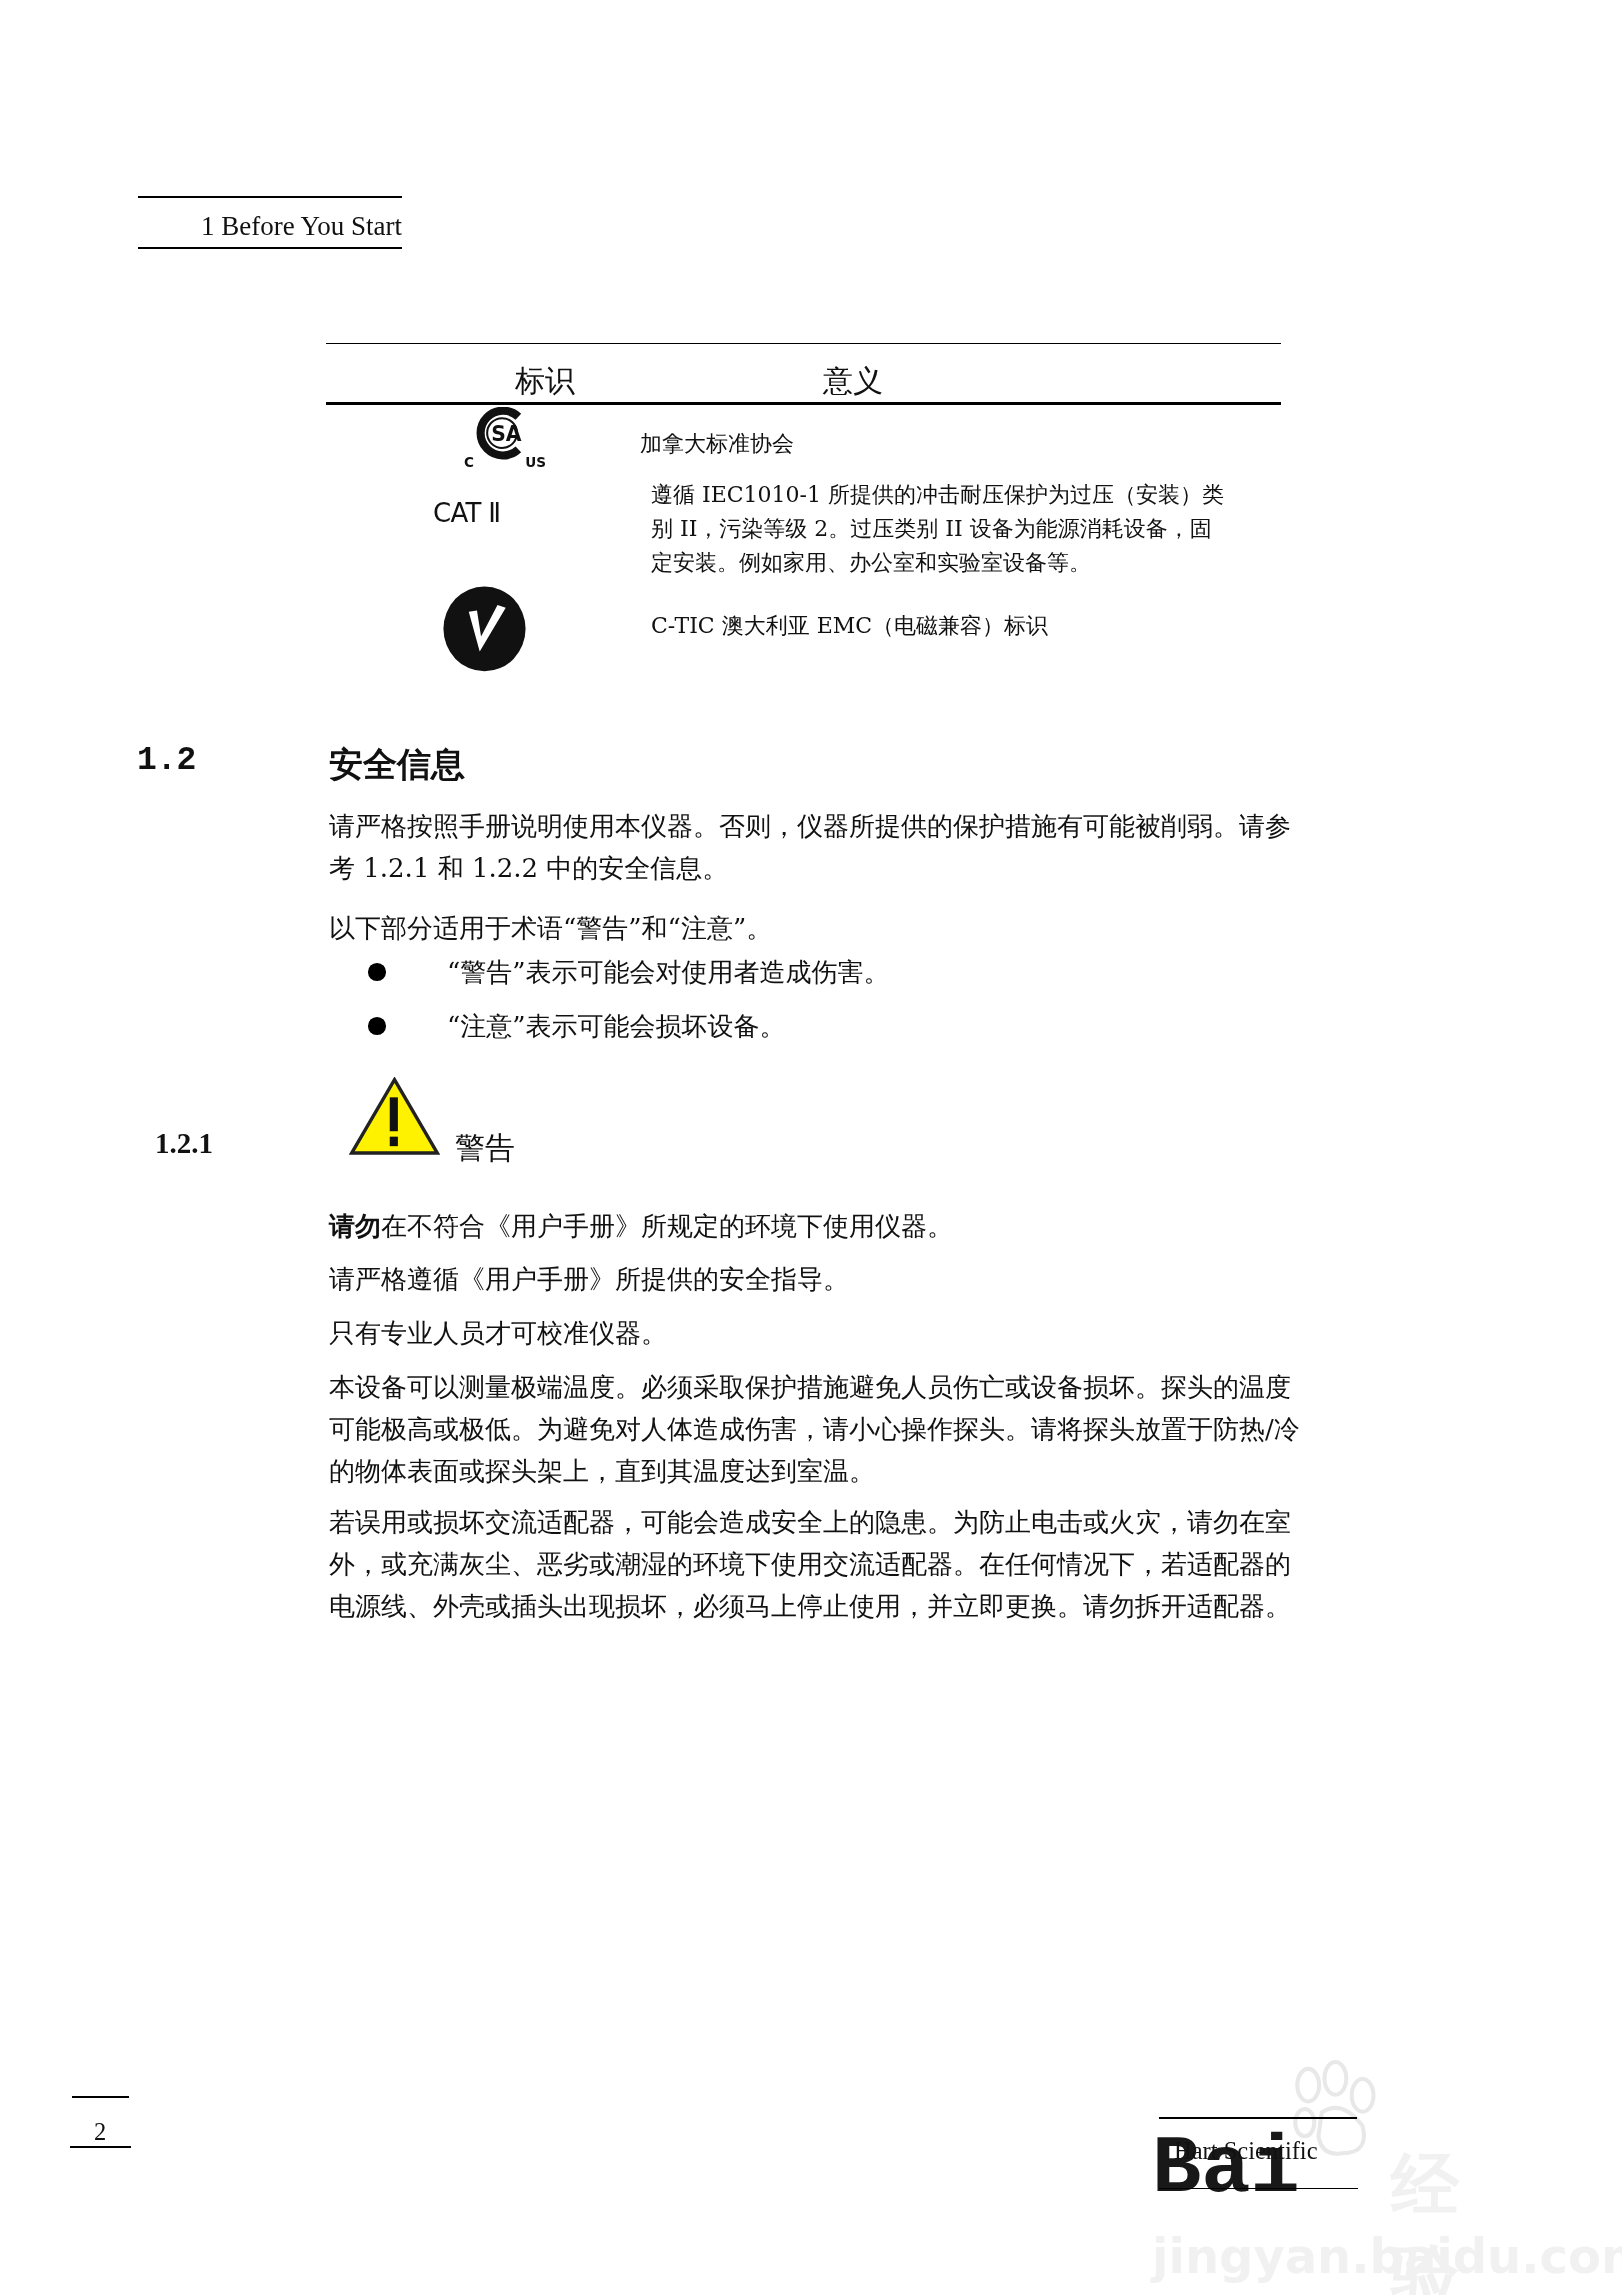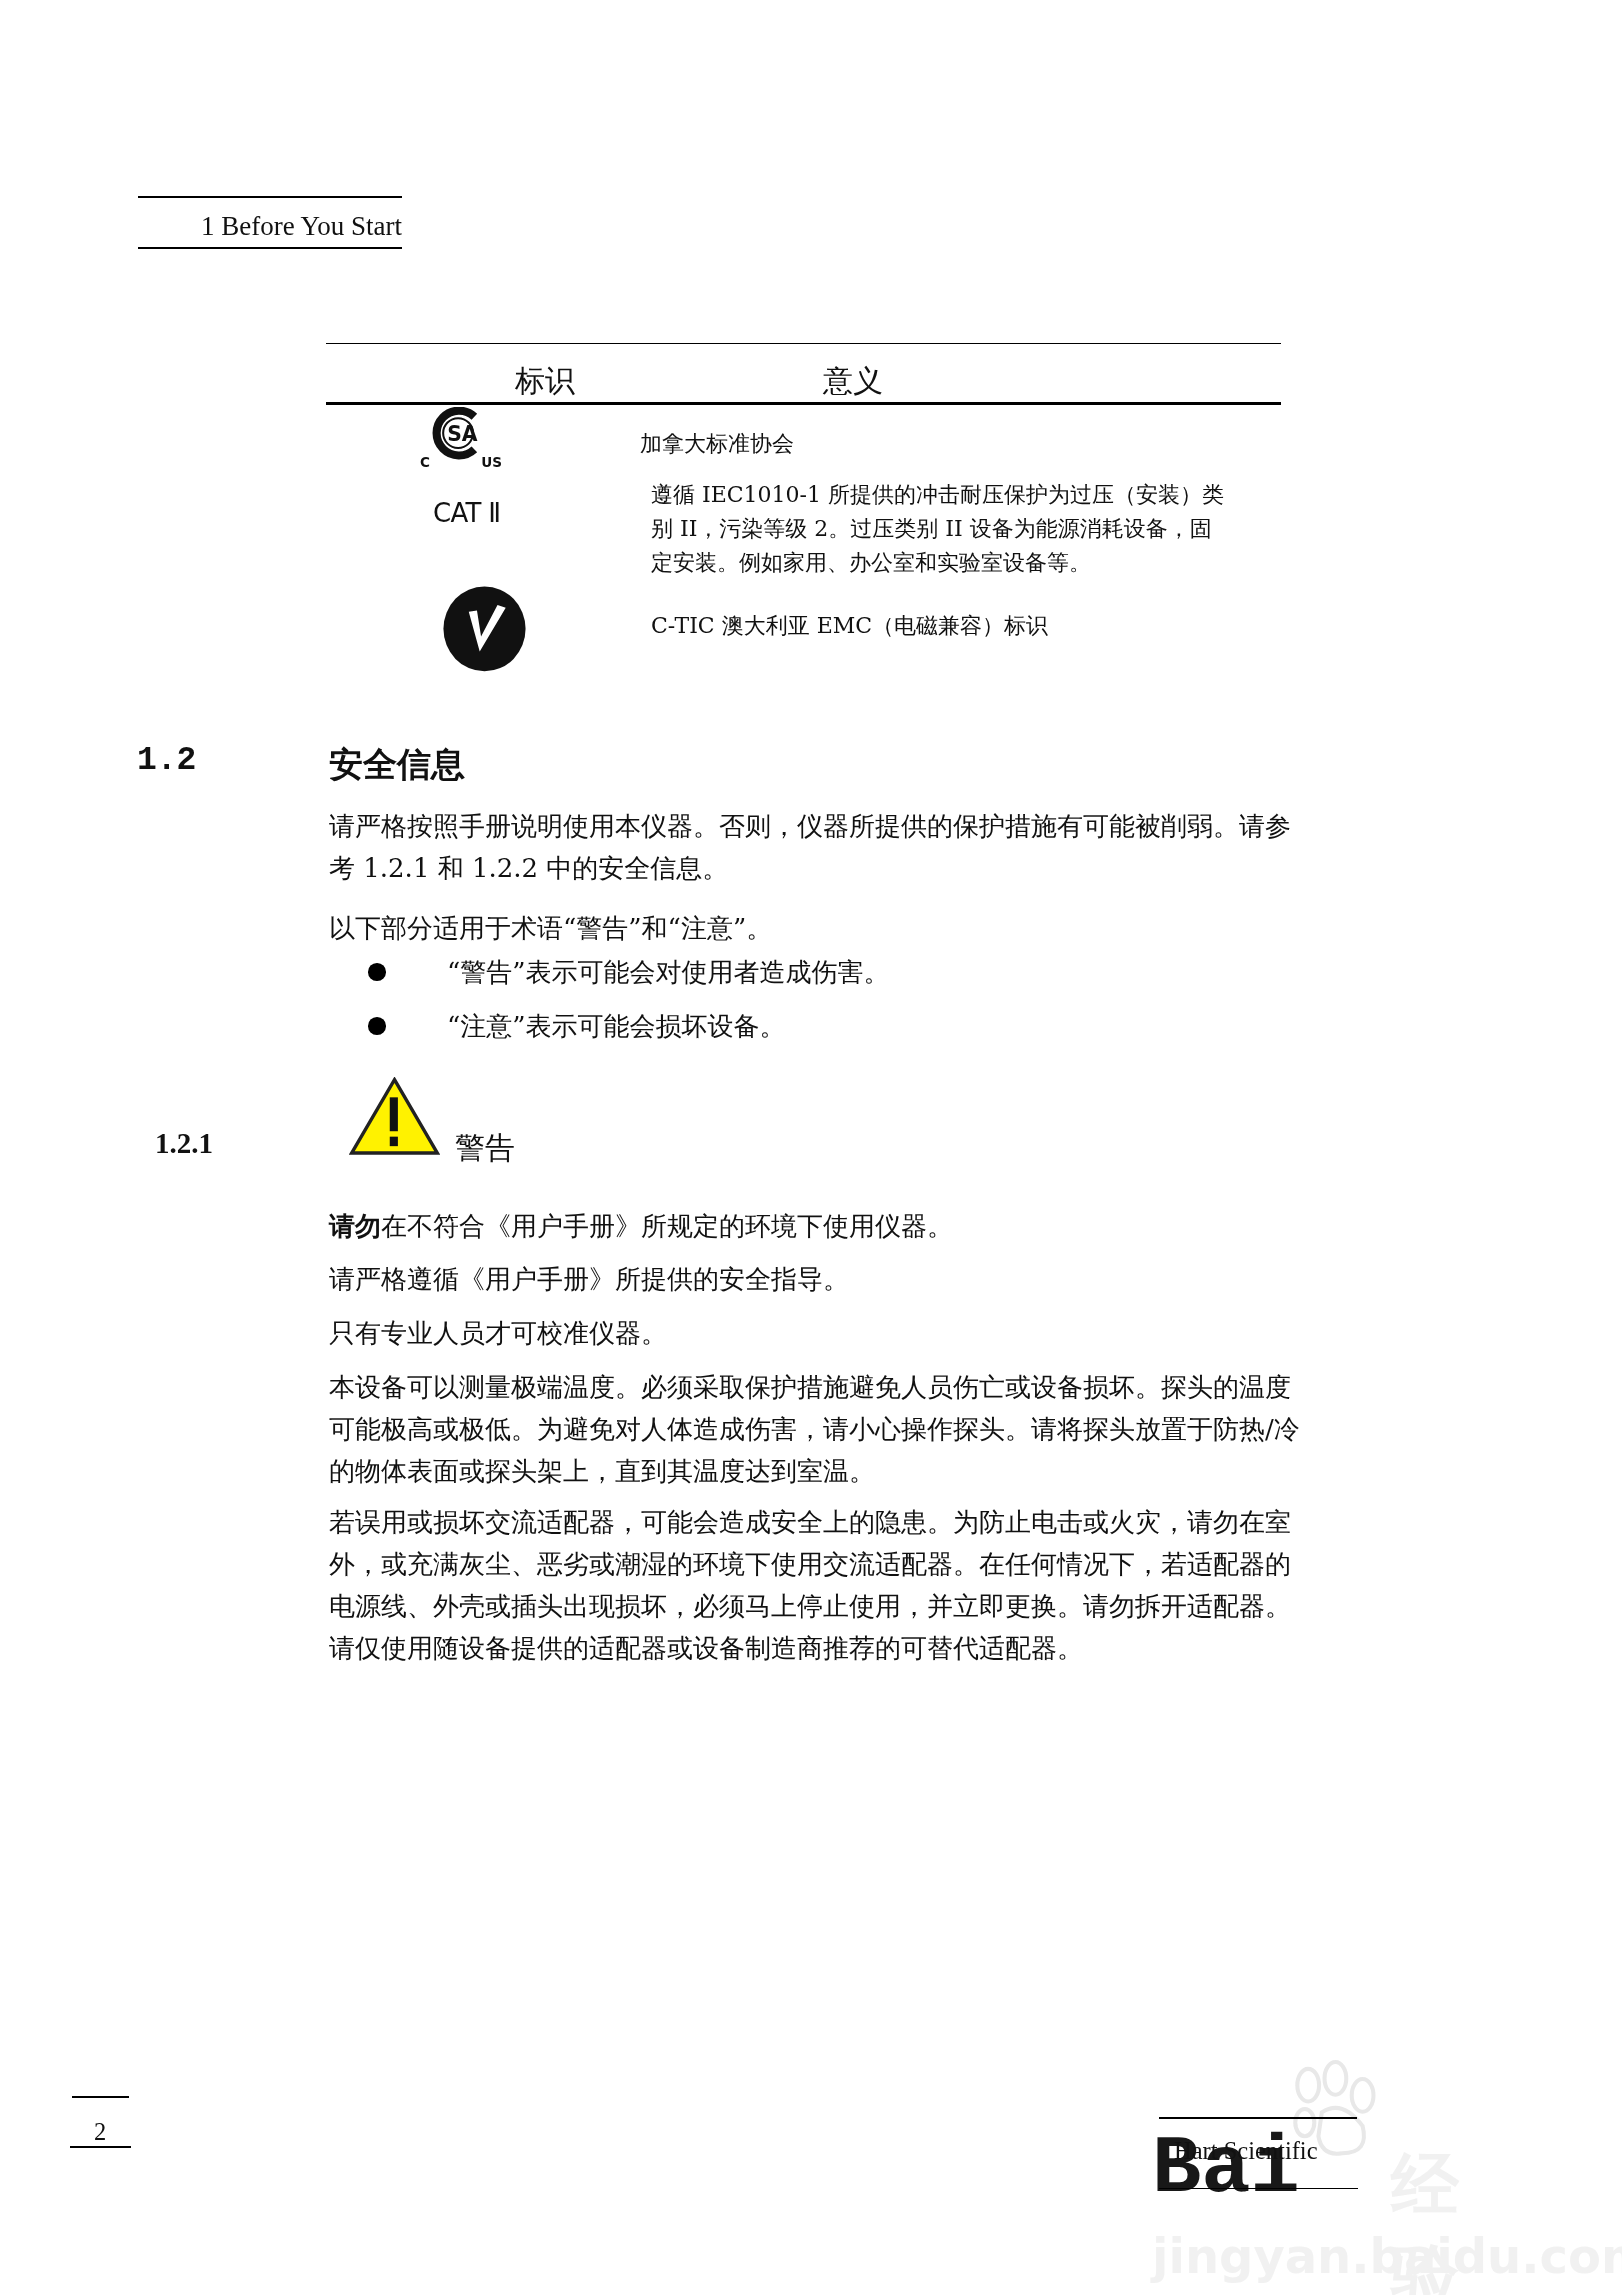--- a/index.html
+++ b/index.html
@@ -27,21 +27,21 @@
 <div class="rule" style="left:138px; top:196px; width:264px; height:2px;"></div>
 <div class="abs running-head">1 Before You Start</div>
 <div class="rule" style="left:138px; top:247px; width:264px; height:2px;"></div>
 
 <div>
   <div class="rule" style="left:326px; top:343px; width:955px; height:1.4px;"></div>
   <div class="abs tbl-head" style="left:515px; top:364px;">标识</div>
   <div class="abs tbl-head" style="left:823px; top:364px;">意义</div>
   <div class="rule" style="left:326px; top:402px; width:955px; height:2.7px;"></div>
 
-  <div class="abs" style="left:416px; top:407px; width:95px; height:63px;">
+  <div class="abs" style="left:460px; top:407px; width:95px; height:63px;">
     <svg width="95" height="63" viewBox="0 0 140 92">
       <path d="M86 14 A33 33 0 1 0 86 62" fill="none" stroke="#111" stroke-width="12"></path>
       <circle cx="62" cy="38" r="22" fill="none" stroke="#111" stroke-width="3"></circle>
       <text x="46" y="50" font-family="DejaVu Sans, sans-serif" font-size="30" font-weight="bold" fill="#111">SA</text>
       <text x="6" y="88" font-family="DejaVu Sans, sans-serif" font-size="20" font-weight="bold" fill="#111">C</text>
       <text x="96" y="88" font-family="DejaVu Sans, sans-serif" font-size="20" font-weight="bold" fill="#111">US</text>
     </svg>
   </div>
   <div class="abs cell" style="left:640px; top:427px;">加拿大标准协会</div>
 
@@ -92,21 +92,20 @@
 <div class="abs body" style="top:1312px;">只有专业人员才可校准仪器。</div>
 <div class="abs body" style="top:1366px;">
   <div>本设备可以测量极端温度。必须采取保护措施避免人员伤亡或设备损坏。探头的温度</div>
   <div>可能极高或极低。为避免对人体造成伤害，请小心操作探头。请将探头放置于防热/冷</div>
   <div>的物体表面或探头架上，直到其温度达到室温。</div>
 </div>
 <div class="abs body" style="top:1501px;">
   <div>若误用或损坏交流适配器，可能会造成安全上的隐患。为防止电击或火灾，请勿在室</div>
   <div>外，或充满灰尘、恶劣或潮湿的环境下使用交流适配器。在任何情况下，若适配器的</div>
   <div>电源线、外壳或插头出现损坏，必须马上停止使用，并立即更换。请勿拆开适配器。</div>
-  <div>请仅使用随设备提供的适配器或设备制造商推荐的可替代适配器。</div>
 </div>
 
 <div class="abs" style="left:1152px; top:2058px; width:354px; height:204px; opacity:0.9;">
   <div class="abs watermark" style="left:129px; top:0px; width:102px; height:102px;">
     <svg width="102" height="102" viewBox="0 0 150 150">
       <g fill="none" stroke="#e6e6e6" stroke-width="6">
         <ellipse cx="40" cy="40" rx="16" ry="24"></ellipse>
         <ellipse cx="80" cy="30" rx="16" ry="24"></ellipse>
         <ellipse cx="120" cy="55" rx="16" ry="24"></ellipse>
         <ellipse cx="35" cy="95" rx="14" ry="20"></ellipse>

